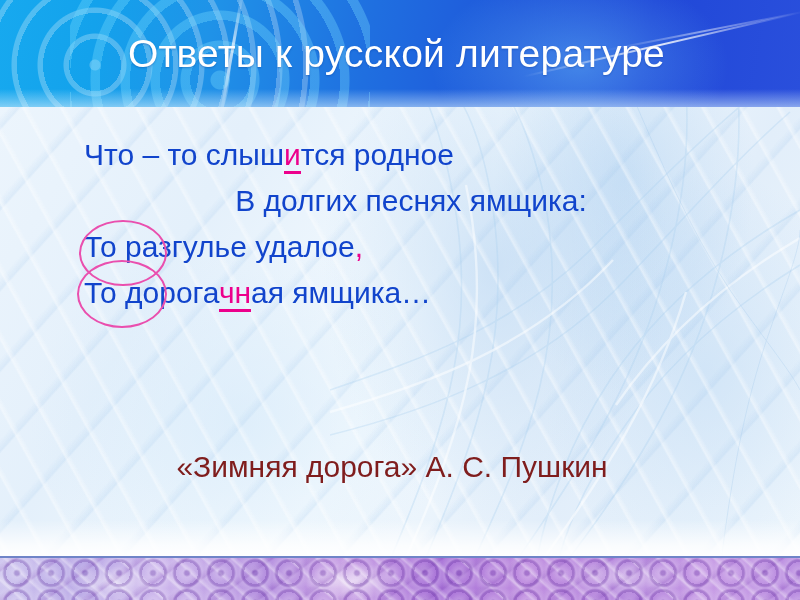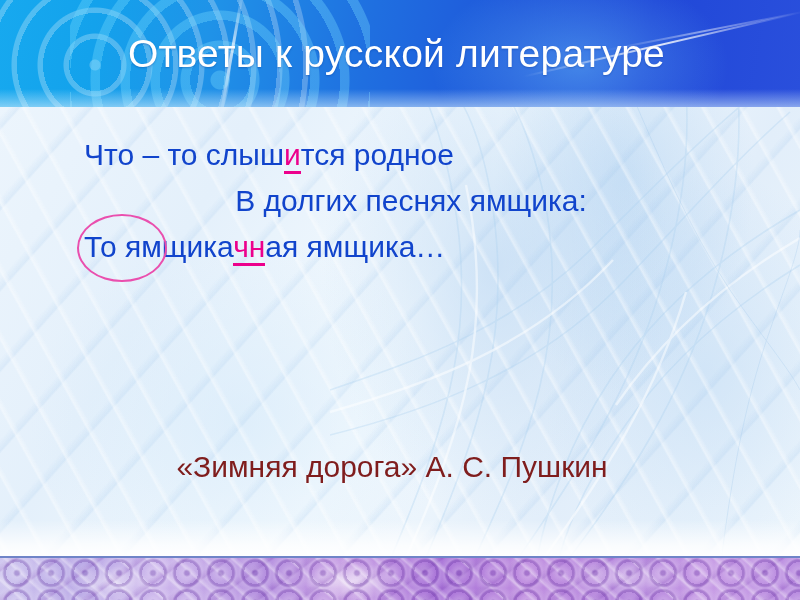--- a/index.html
+++ b/index.html
@@ -255,23 +255,26 @@
   <div class="poem">
 
     <div class="line">
       <span>Что – то слыш</span><span class="hl">и</span><span>тся родное</span>
     </div>
 
     <div class="line indent">
       <span>В долгих песнях ямщика:</span>
     </div>
 
-
     <div class="line">
-      <span class="circle circle-2"></span><span>То ямщика</span><span class="hl">чн</span><span>ая ямщика…</span>
+      <span class="circle circle-1"></span><span>То разгулье удалое</span><span class="punct-hl">,</span>
+    </div>
+
+    <div class="line">
+      <span class="circle circle-2"></span><span>То дорога</span><span class="hl">чн</span><span>ая ямщика…</span>
     </div>
 
   </div>
 
   <div class="citation">«Зимняя дорога» А. С. Пушкин</div>
 
   <div class="footer-above"></div>
   <div class="footer">
     <div class="footer-cells"></div>
   </div>

